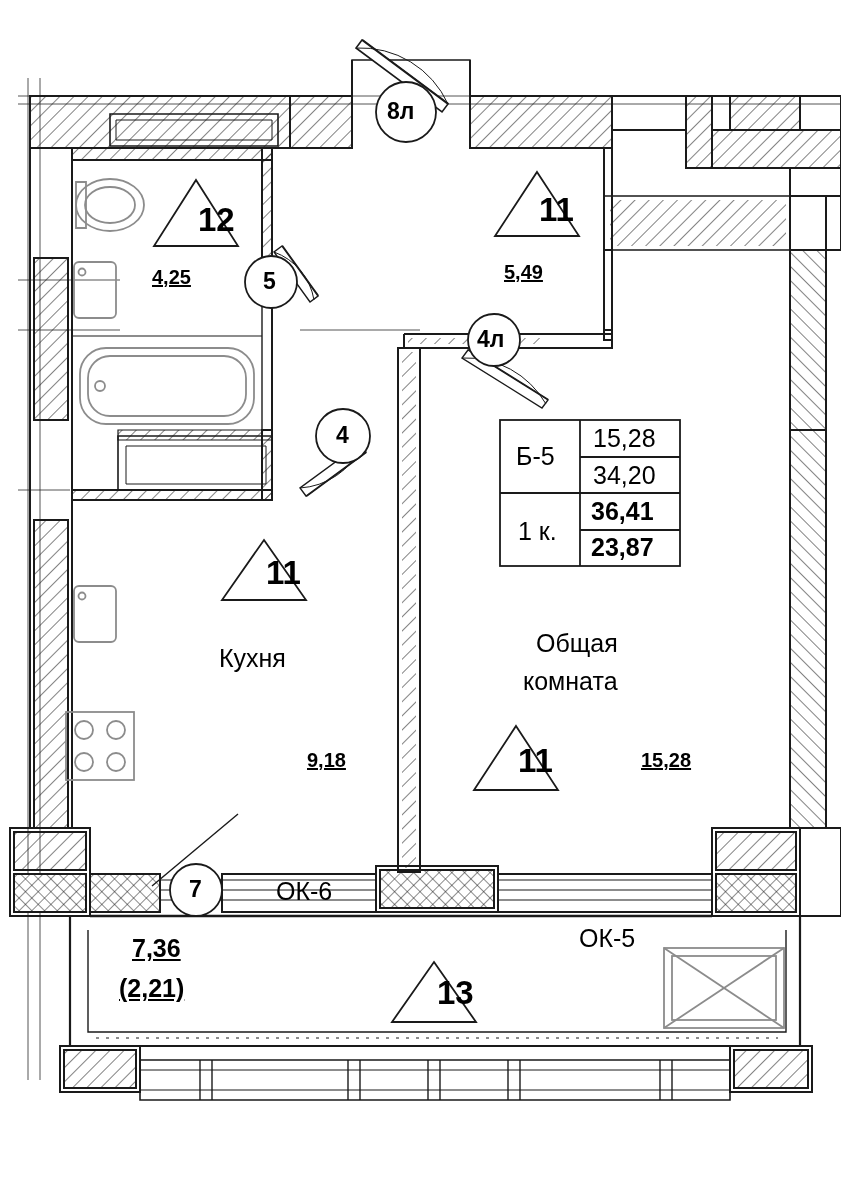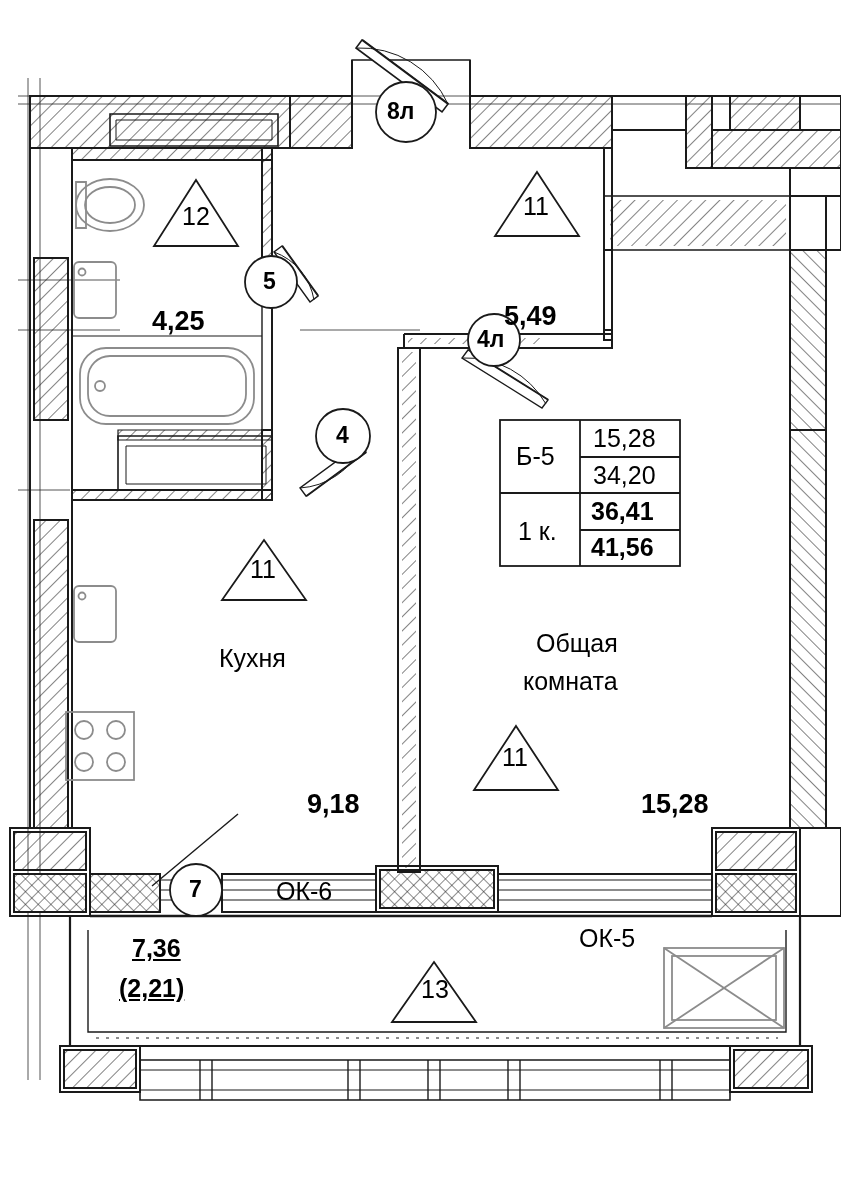--- a/index.html
+++ b/index.html
@@ -26,27 +26,28 @@
     position: absolute;
     color: #000000;
     white-space: nowrap;
     line-height: 1.05;
   }
   .room-name {
     font-size: 25px;
     text-align: center;
   }
   .area-bold {
-    font-size: 27px;
-    font-weight: bold;
-    margin-top: 40px;
+    font-size: 20px;
+    font-weight: bold;
+    text-decoration: underline;
   }
   .tri-num {
-    font-size: 25px;
-    font-weight: normal;
+    font-size: 33px;
+    font-weight: bold;
+    margin-left: 16px;
   }
   .circ-num {
     font-size: 23px;
     font-weight: bold;
   }
   .win-lbl {
     font-size: 25px;
   }
   .stamp-t {
     font-size: 25px;
@@ -308,15 +309,15 @@
   <div class="lbl circ-num" style="left:189px; top:877px;">7</div>
 
   <div class="lbl win-lbl" style="left:276px; top:878px;text-align:center;">ОК-6</div>
   <div class="lbl win-lbl" style="left:560px; top:925px;margin-left:19px;">ОК-5</div>
 
   <div class="lbl stamp-t" style="left:516px; top:443px;">Б-5</div>
   <div class="lbl stamp-t" style="left:518px; top:518px;">1 к.</div>
   <div class="lbl stamp-t" style="left:593px; top:425px;">15,28</div>
   <div class="lbl stamp-t" style="left:593px; top:462px;">34,20</div>
   <div class="lbl stamp-b" style="left:591px; top:498px;text-align:right;">36,41</div>
-  <div class="lbl stamp-b" style="left:591px; top:534px;">41,56</div>
+  <div class="lbl stamp-b" style="left:591px; top:534px;">23,87</div>
 
 </div>
 
 </body></html>

